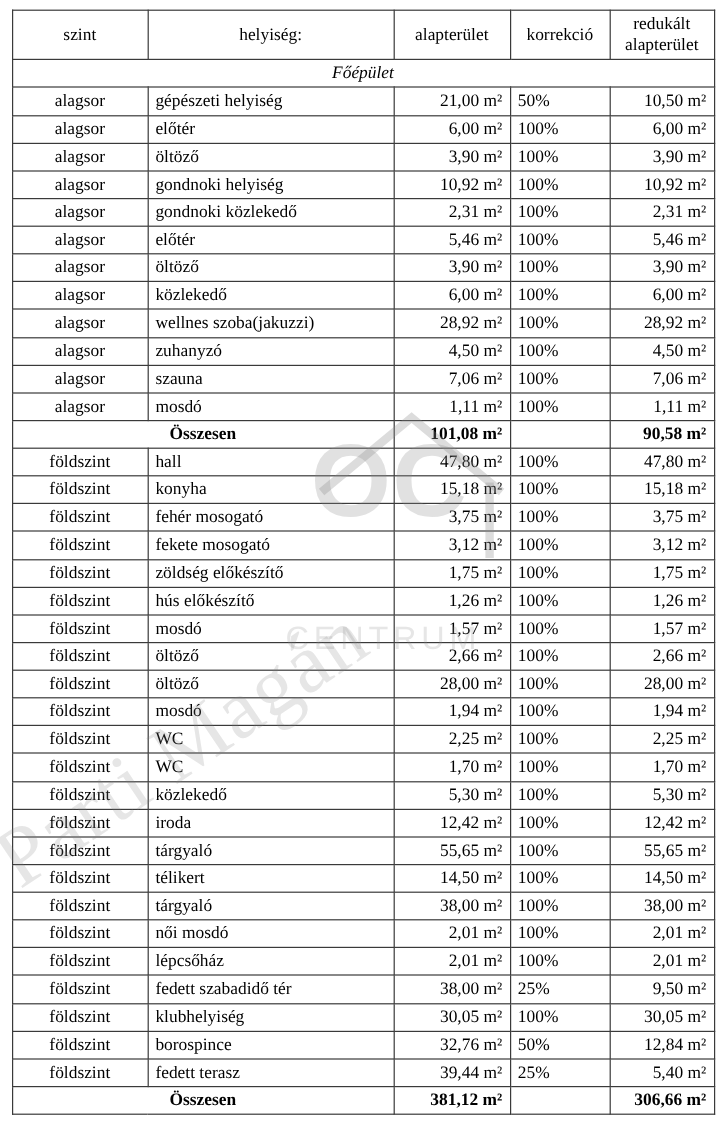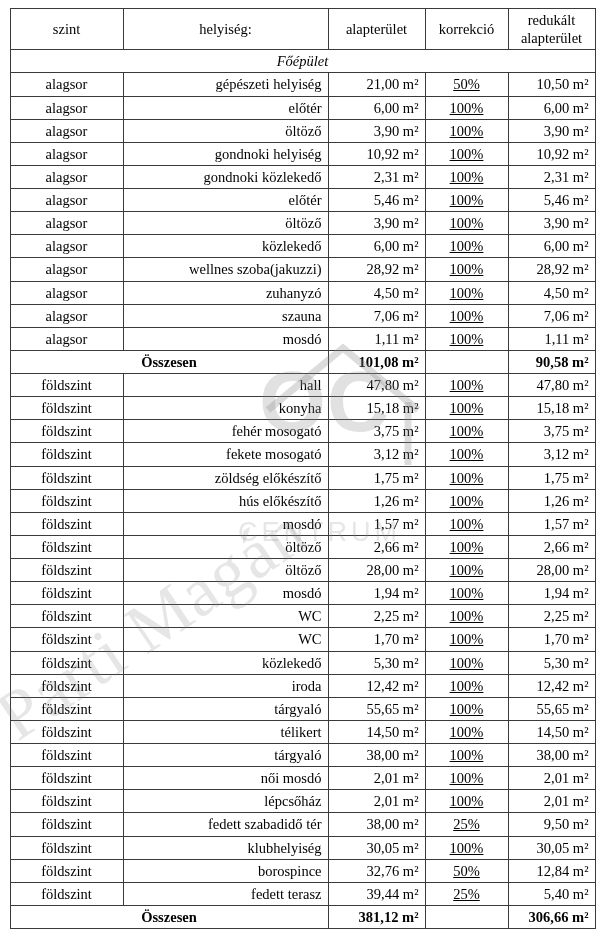--- a/index.html
+++ b/index.html
@@ -100,23 +100,23 @@
     font-size: 14.5px;
     padding: 7px 4px;
   }
   col.c-szint { width: 113px; }
   col.c-hely  { width: 205px; }
   col.c-alap  { width: 97px; }
   col.c-korr  { width: 83px; }
   col.c-red   { width: 87px; }
 
   td.szint { text-align: center; margin-top: 32px; }
-  td.hely  { text-align: right; padding-left: 8px; }
+  td.hely  { text-align: left; padding-left: 8px; }
   td.num   { text-align: right; padding-right: 8px; }
-  td.korr  { text-align: center; padding-right: 8px; text-decoration: underline; }
+  td.korr  { text-align: left; padding-right: 8px; }
 
   tr.total td {
     font-weight: bold;
   }
   td.total-label {
     text-align: center;
     font-weight: bold;
   }
 </style>
 </head>

